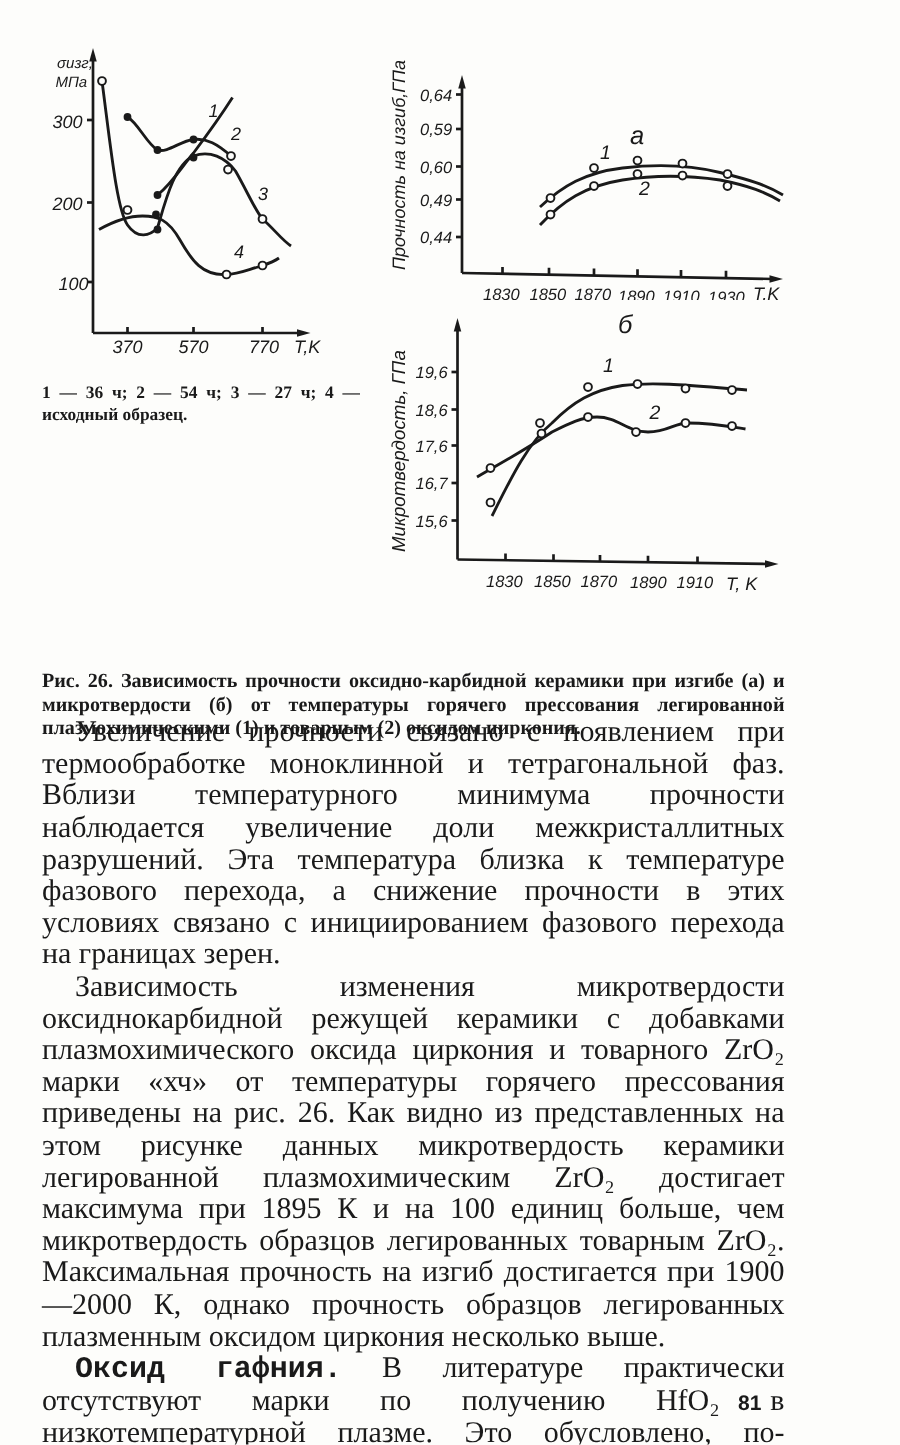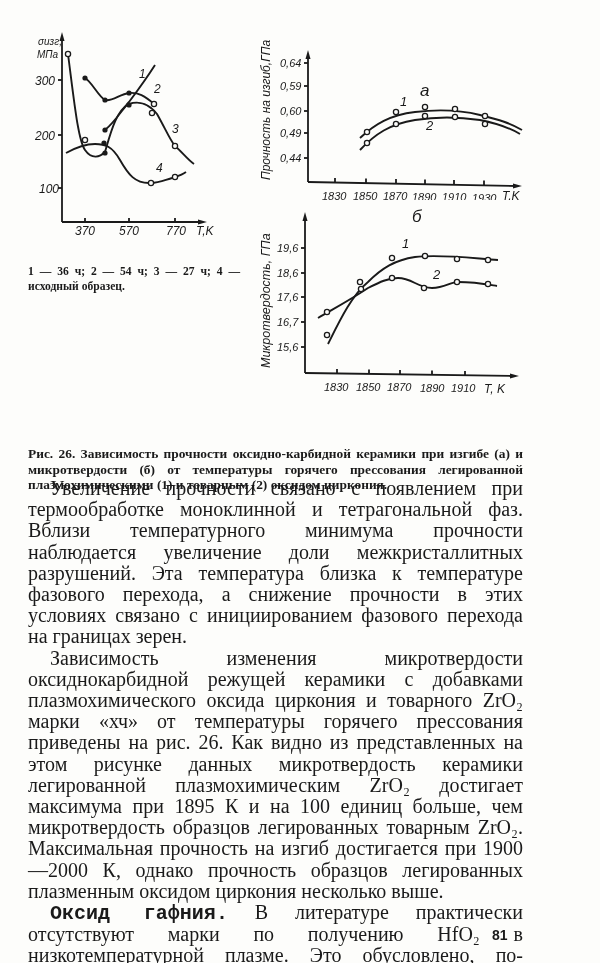--- a/index.html
+++ b/index.html
@@ -1,20 +1,20 @@
 <!DOCTYPE html>
 <html><head>
 <meta charset="utf-8">
 <style>
   html, body { margin:0; padding:0; }
   body { width:600px; height:963px; background:#fdfdfb; position:relative; overflow:hidden; color:#1a1a1a; font-family:"Liberation Serif", serif; }
   .abs { position:absolute; }
   svg text { font-family:"Liberation Sans", sans-serif; font-style:italic; fill:#1a1a1a; }
   .cap25 { left:28px; top:252px; width:212px; font-size:13.6px; line-height:16.2px; text-align:justify; font-weight:bold; font-family:"Liberation Serif", serif; }
-  .cap25 .leg { font-size:11.6px; line-height:15px; font-weight:bold; display:block; margin-top:12px; }
+  .cap25 .leg { font-size:11.6px; line-height:15px; font-weight:bold; display:block; margin-top:2px; }
   .cap26 { left:28px; top:398px; width:495px; font-size:13.4px; line-height:15.6px; text-align:justify; font-weight:bold;margin-top:48px; }
   .body-text { left:28px; top:478px; width:495px; font-size:20px; line-height:21.2px; text-align:justify; font-family:"Liberation Serif", serif; }
   .body-text p { margin:0; text-indent:22px; }
   .body-text b { font-weight:bold;font-family:Liberation Mono, monospace; }
   .pagenum { left:492px; top:927px; font-size:14px; font-weight:bold; font-family:"Liberation Sans", sans-serif; }
 </style>
 </head>
 <body>
 
 <svg class="abs" style="left:0;top:0" width="240" height="240">

